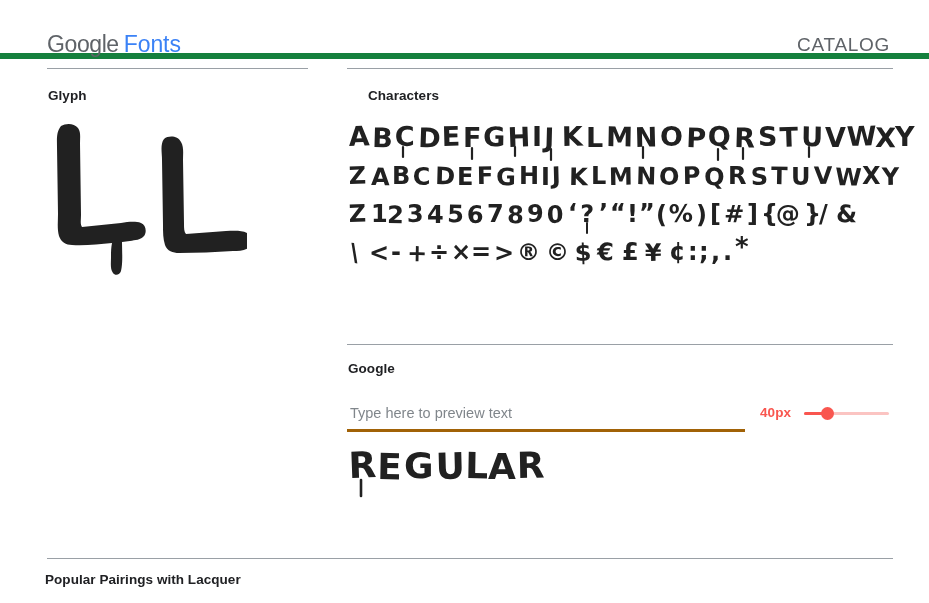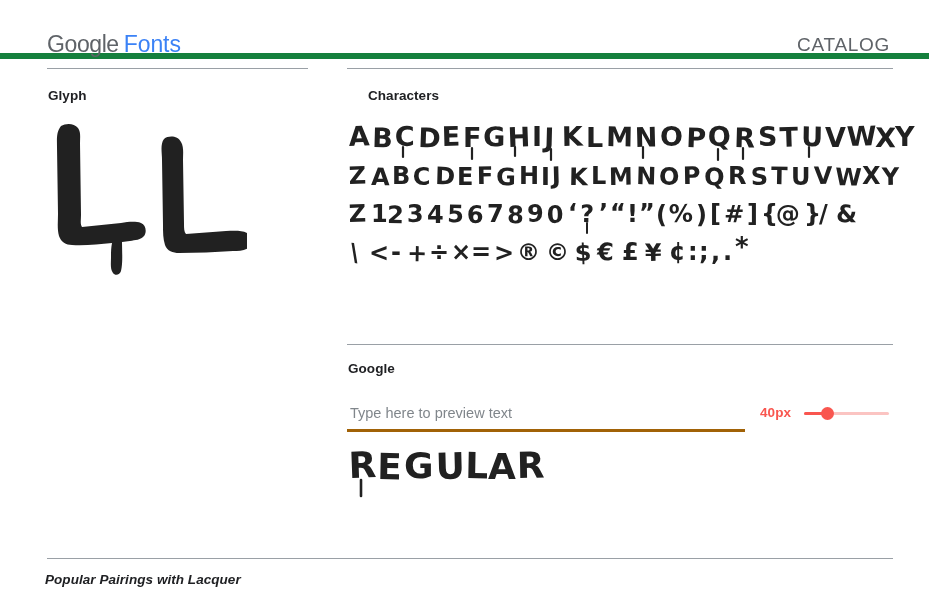--- a/index.html
+++ b/index.html
@@ -76,21 +76,21 @@
   .section-label {
     position: absolute;
     font-size: 13.5px;
     font-weight: 700;
     color: #202124;
     letter-spacing: 0.05px;
   }
   .lbl-glyph      { left: 48px;  top: 88px; }
   .lbl-characters { left: 348px; top: 88px; margin-left: 20px; }
   .lbl-styles     { left: 348px; top: 361px; }
-  .lbl-pairings   { left: 45px;  top: 572px; font-style: italic; }
+  .lbl-pairings   { left: 45px;  top: 572px; }
 
   
   .glyph-stage {
     position: absolute;
     left: 47px;
     top: 120px;
     width: 261px;
     height: 195px;
   }
   .glyph-svg { display: block; }

